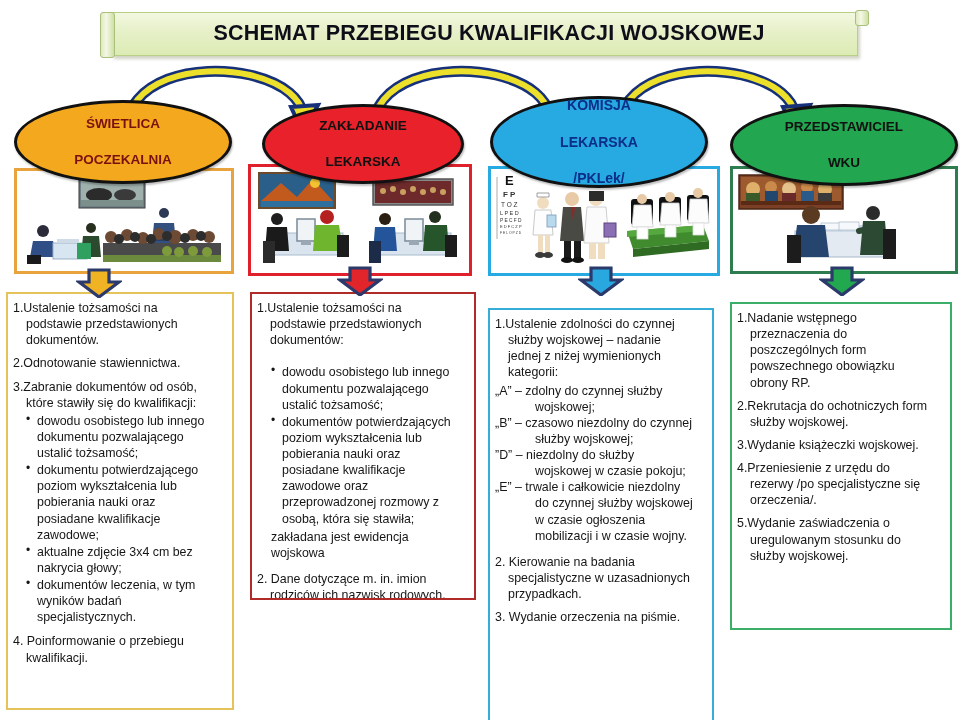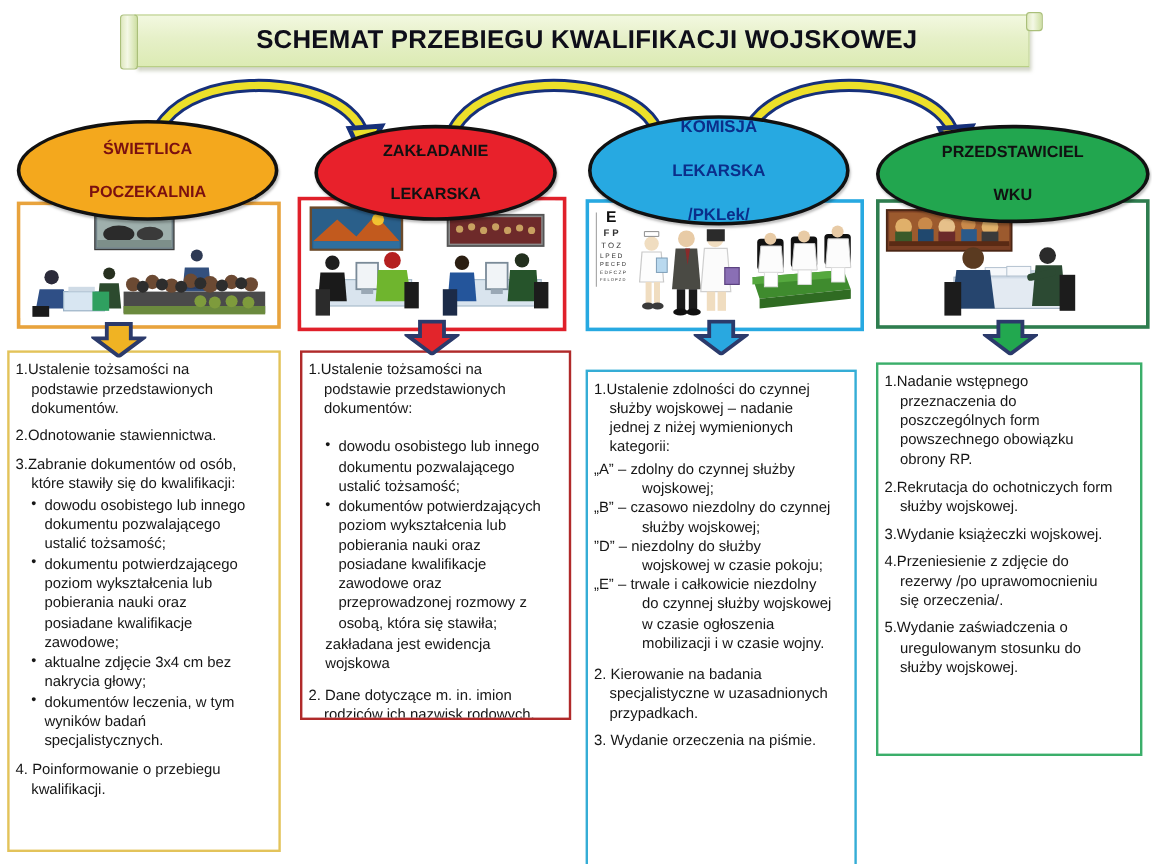--- a/index.html
+++ b/index.html
@@ -439,21 +439,21 @@
       <div class="hang">
         <span>1.</span><span>Nadanie  wstępnego przeznaczenia do poszczególnych form powszechnego obowiązku obrony RP.</span>
       </div>
       <div class="hang">
         <span>2.</span><span>Rekrutacja do ochotniczych form służby wojskowej.</span>
       </div>
       <div class="hang">
         <span>3.</span><span>Wydanie książeczki wojskowej.</span>
       </div>
       <div class="hang">
-        <span>4.</span><span>Przeniesienie z zdjęcie do rezerwy /po uprawomocnieniu się orzeczenia/.</span>
+        <span>4.</span><span>Przeniesienie z urzędu do rezerwy /po specjalistyczne się orzeczenia/.</span>
       </div>
       <div class="hang">
         <span>5.</span><span>Wydanie zaświadczenia o uregulowanym stosunku do służby wojskowej.</span>
       </div>
     </div>
   </div>
 
 </div>
 
 </body></html>

